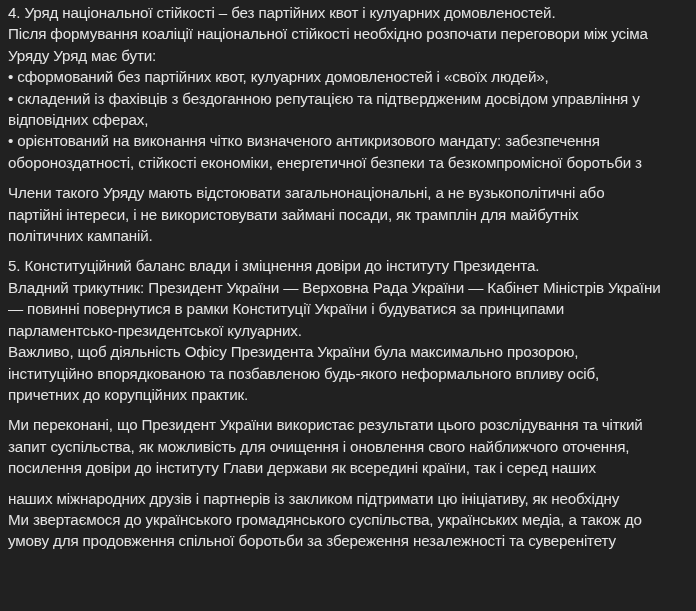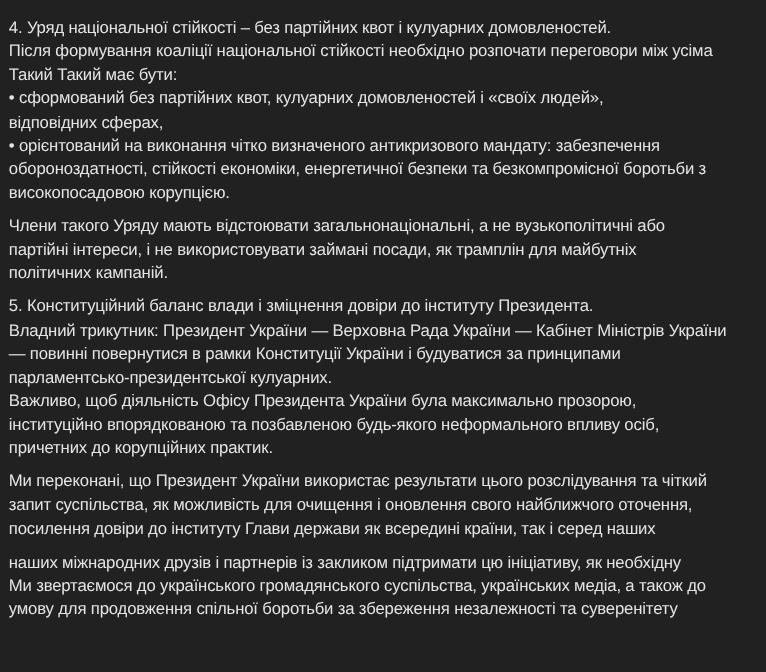--- a/index.html
+++ b/index.html
@@ -22,35 +22,35 @@
       box-sizing: border-box;
       width: 696px;
     }
     .para {
       margin: 0 0 9px 0;
     }
     .line {
       display: block;
       white-space: nowrap;
     }
-    .first { padding-top: 16px; margin-top: -1px; }
+    .first { padding-top: 3px; margin-top: -1px; }
   </style>
 </head>
 <body>
 
 <div class="post">
   <div class="para first">
     <span class="line">4. Уряд національної стійкості – без партійних квот і кулуарних домовленостей.</span>
     <span class="line">Після формування коаліції національної стійкості необхідно розпочати переговори між усіма</span>
-    <span class="line">Такий Такий має бути:</span>
+    <span class="line">Уряду Уряд має бути:</span>
     <span class="line"> • сформований без партійних квот, кулуарних домовленостей і «своїх людей»,</span>
+    <span class="line"> • складений із фахівців з бездоганною репутацією та підтвердженим досвідом управління у</span>
     <span class="line">відповідних сферах,</span>
     <span class="line"> • орієнтований на виконання чітко визначеного антикризового мандату: забезпечення</span>
     <span class="line">обороноздатності, стійкості економіки, енергетичної безпеки та безкомпромісної боротьби з</span>
-    <span class="line">високопосадовою корупцією.</span>
   </div>
 
   <div class="para">
     <span class="line">Члени такого Уряду мають відстоювати загальнонаціональні, а не вузькополітичні або</span>
     <span class="line">партійні інтереси, і не використовувати займані посади, як трамплін для майбутніх</span>
     <span class="line">політичних кампаній.</span>
   </div>
 
   <div class="para">
     <span class="line">5. Конституційний баланс влади і зміцнення довіри до інституту Президента.</span>

